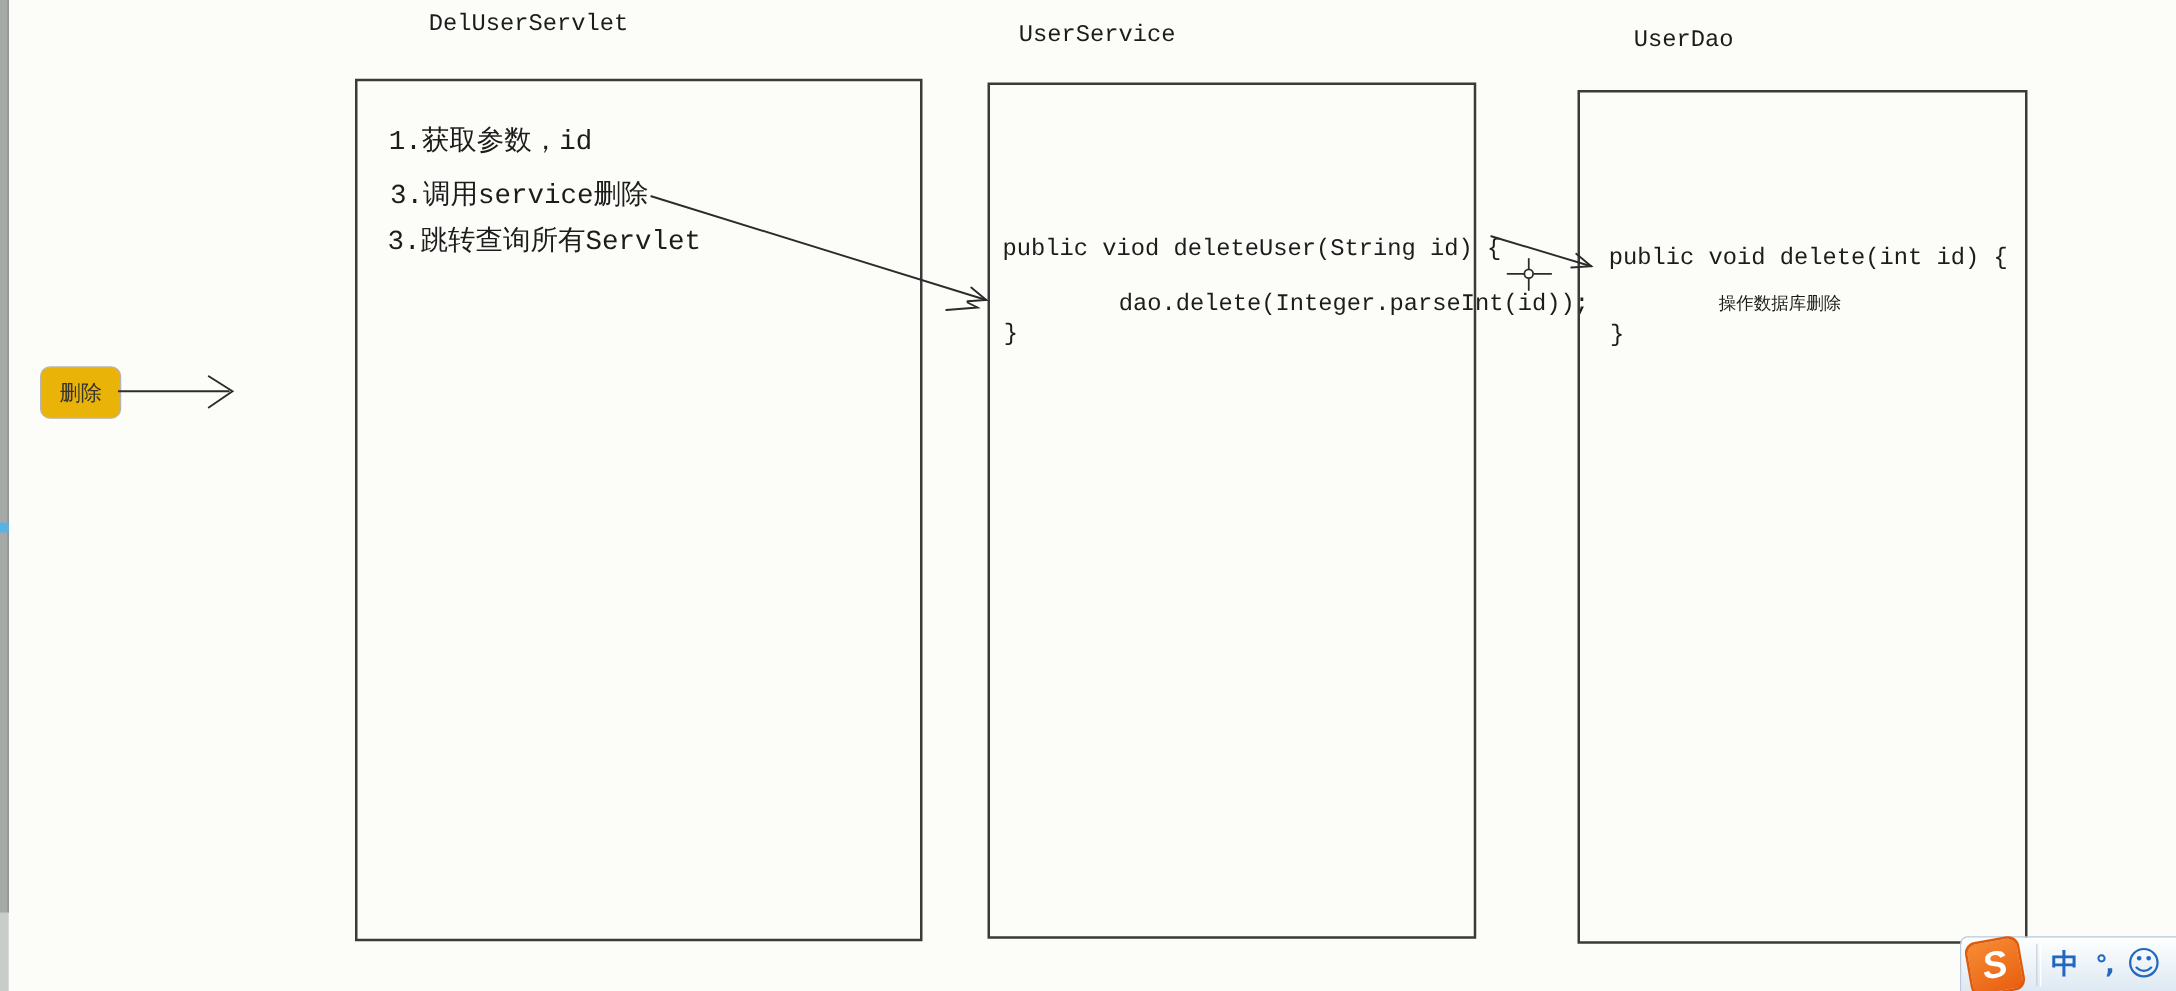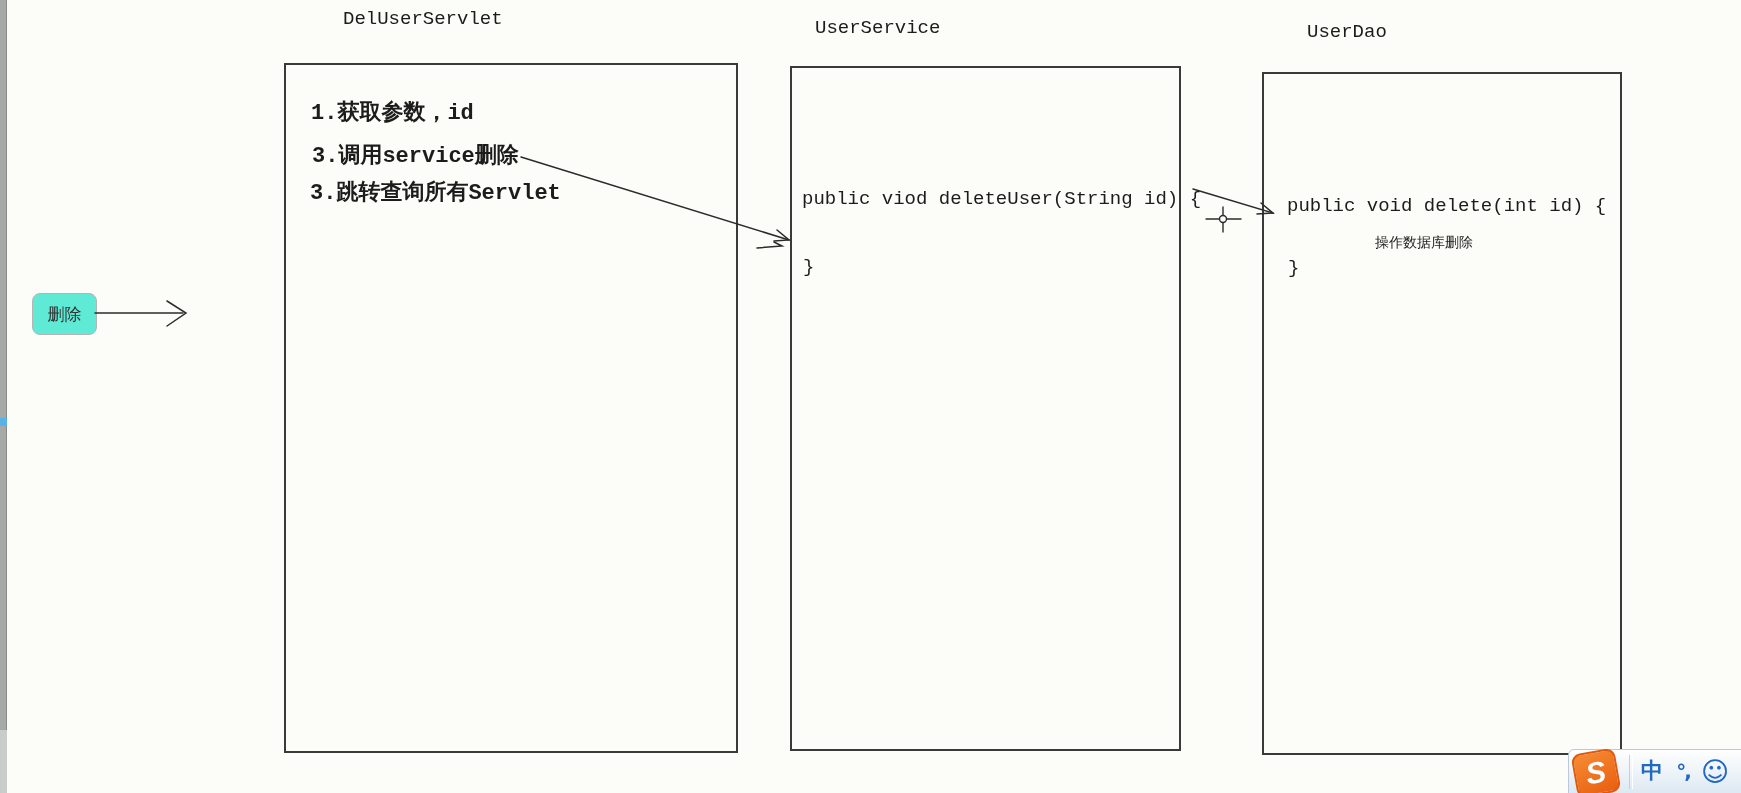--- a/index.html
+++ b/index.html
@@ -12,26 +12,26 @@
   }
   
   .scroll-track{position:absolute;left:0;top:0;width:7px;height:793px;background:#c9cdc9;}
   .scroll-thumb{position:absolute;left:0;top:0;width:6px;height:730px;background:#a6aaa6;border-right:1px solid #878b87;}
   .scroll-tick{position:absolute;left:0;top:418px;width:7px;height:8px;background:#58b2e8;}
 
   
   .dbox{position:absolute;border:2px solid #3a3a3a;background:transparent;box-sizing:border-box;}
   .box-title{position:absolute;font-size:19px;white-space:nowrap;color:#1c1c1c;}
   .code-line{position:absolute;font-size:19px;white-space:nowrap;color:#1c1c1c;}
-  .list-item{position:absolute;font-size:22px;white-space:nowrap;color:#1c1c1c;font-weight:bold;}
+  .list-item{position:absolute;font-size:22px;white-space:nowrap;color:#1c1c1c;}
 
   
   .del-btn{
     position:absolute;left:32px;top:293px;width:63px;height:40px;
-    border:1px solid #b5b5b5;border-radius:8px;background:#5eead4;
+    border:1px solid #b5b5b5;border-radius:8px;background:#eab308;
     display:flex;align-items:center;justify-content:center;
     font-size:17px;color:#333;
   }
   .bind-caption{position:absolute;left:25px;top:350px;font-size:22px;white-space:nowrap;color:#1c1c1c;}
 
   
   .overlay{position:absolute;left:0;top:0;width:1741px;height:793px;pointer-events:none;}
 
   
   .ime-bar{
@@ -74,20 +74,21 @@
   <div class="box-title" style="left:1307px;top:21px;">UserDao</div>
 
   <div class="dbox" style="left:284px;top:63px;width:454px;height:690px;">
     <div class="list-item" style="left:25px;top:32px;">1.获取参数，id</div>
     <div class="list-item" style="left:26px;top:75px;">3.调用service删除</div>
     <div class="list-item" style="left:24px;top:112px;">3.跳转查询所有Servlet</div>
   </div>
 
   <div class="dbox" style="left:790px;top:66px;width:391px;height:685px;">
     <div class="code-line" style="left:10px;top:120px;">public viod deleteUser(String id) {</div>
+    <div class="code-line" style="left:103px;top:164px;">dao.delete(Integer.parseInt(id));</div>
     <div class="code-line" style="left:11px;top:188px;">}</div>
   </div>
 
   <div class="dbox" style="left:1262px;top:72px;width:360px;height:683px;">
     <div class="code-line" style="left:23px;top:121px;">public void delete(int id) {</div>
     <div class="code-line" style="left:111px;top:160px;font-size:14px;">操作数据库删除</div>
     <div class="code-line" style="left:24px;top:183px;">}</div>
   </div>
 
   <div class="del-btn">

